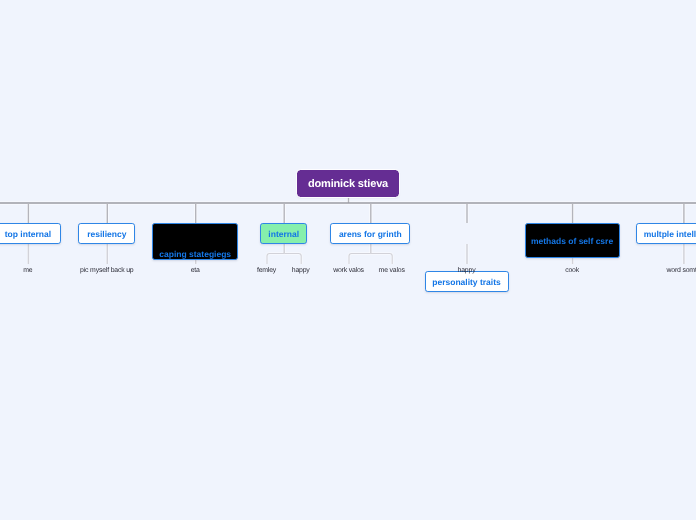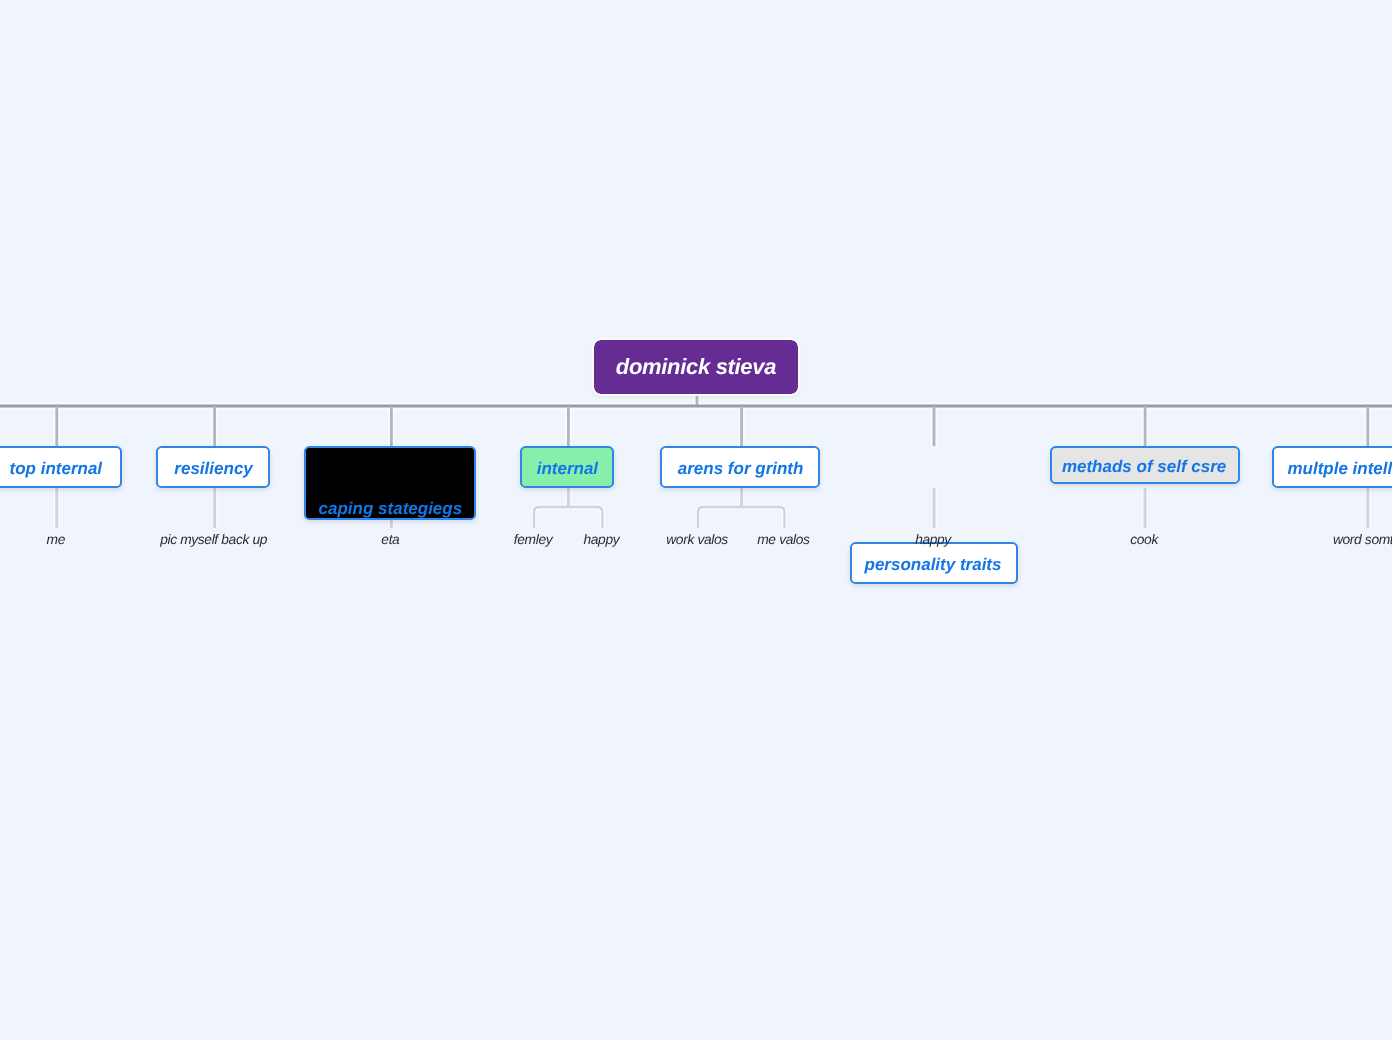--- a/index.html
+++ b/index.html
@@ -4,21 +4,21 @@
 <title>Mind Map</title>
 <style>
   html,body{margin:0;padding:0;}
   body{
     width:696px;height:520px;overflow:hidden;
     background:#f0f4fd;
     font-family:"Liberation Sans", sans-serif;
     -webkit-font-smoothing:antialiased;
     text-rendering:geometricPrecision;
   }
-  #canvas{position:relative;width:696px;height:520px;background:#f0f4fd;overflow:hidden;font-style:italic;}
+  #canvas{position:relative;width:696px;height:520px;background:#f0f4fd;overflow:hidden;}
   svg.edges{position:absolute;left:0;top:0;width:696px;height:520px;pointer-events:none;}
   .node{position:absolute;box-sizing:border-box;}
   .root{
     background:#652D93;color:#ffffff;border-radius:3.5px;
     font-weight:bold;font-size:11px;letter-spacing:-0.16px;
     display:flex;align-items:center;justify-content:center;
     white-space:nowrap;
     outline:1.6px solid #fdfdff;
     box-shadow:0 1px 2px rgba(60,70,110,0.14);
   }
@@ -112,21 +112,21 @@
       <div class="leaf" style="left: 300.7px; top: 267px; color: rgb(43, 43, 54);"><span>happy</span></div>
       <div class="node topic" style="left: 330.3px; top: 223px; width: 80px; height: 21px; border-color: rgb(47, 134, 230); color: rgb(20, 118, 230); background: rgb(255, 255, 255);">
         <span>arens for grinth</span>
       </div>
       <div class="leaf" style="left: 348.5px; top: 267px; color: rgb(43, 43, 54);"><span>work valos</span></div>
       <div class="leaf" style="left: 391.7px; top: 267px; color: rgb(43, 43, 54);"><span>me valos</span></div>
       <div class="node topic" style="left: 424.5px; top: 223px; width: 84px; height: 21px; border-color: rgb(47, 134, 230); color: rgb(20, 118, 230); background: rgb(255, 255, 255); margin-top: 48px;">
         <span>personality traits</span>
       </div>
       <div class="leaf" style="left: 466.5px; top: 267px; color: rgb(43, 43, 54);"><span>happy</span></div>
-      <div class="node topic" style="left: 524.5px; top: 223px; width: 95.1px; height: 19px; border-color: rgb(47, 134, 230); color: rgb(20, 118, 230); background: #e5e5e5;">
+      <div class="node topic" style="left: 524.5px; top: 223px; width: 95.1px; height: 35px; border-color: rgb(47, 134, 230); color: rgb(20, 118, 230); background: #000000;">
         <span>methads of self csre</span>
       </div>
       <div class="leaf" style="left: 572.05px; top: 267px; color: rgb(43, 43, 54);"><span>cook</span></div>
       <div class="node topic" style="left: 635.65px; top: 223px; width: 95.5px; height: 21px; border-color: rgb(47, 134, 230); color: rgb(20, 118, 230); background: rgb(255, 255, 255);">
         <span>multple intelligence</span>
       </div>
       <div class="leaf" style="left: 683.4px; top: 267px; color: rgb(43, 43, 54);"><span>word somth</span></div>
     </div>
 </div>
 

